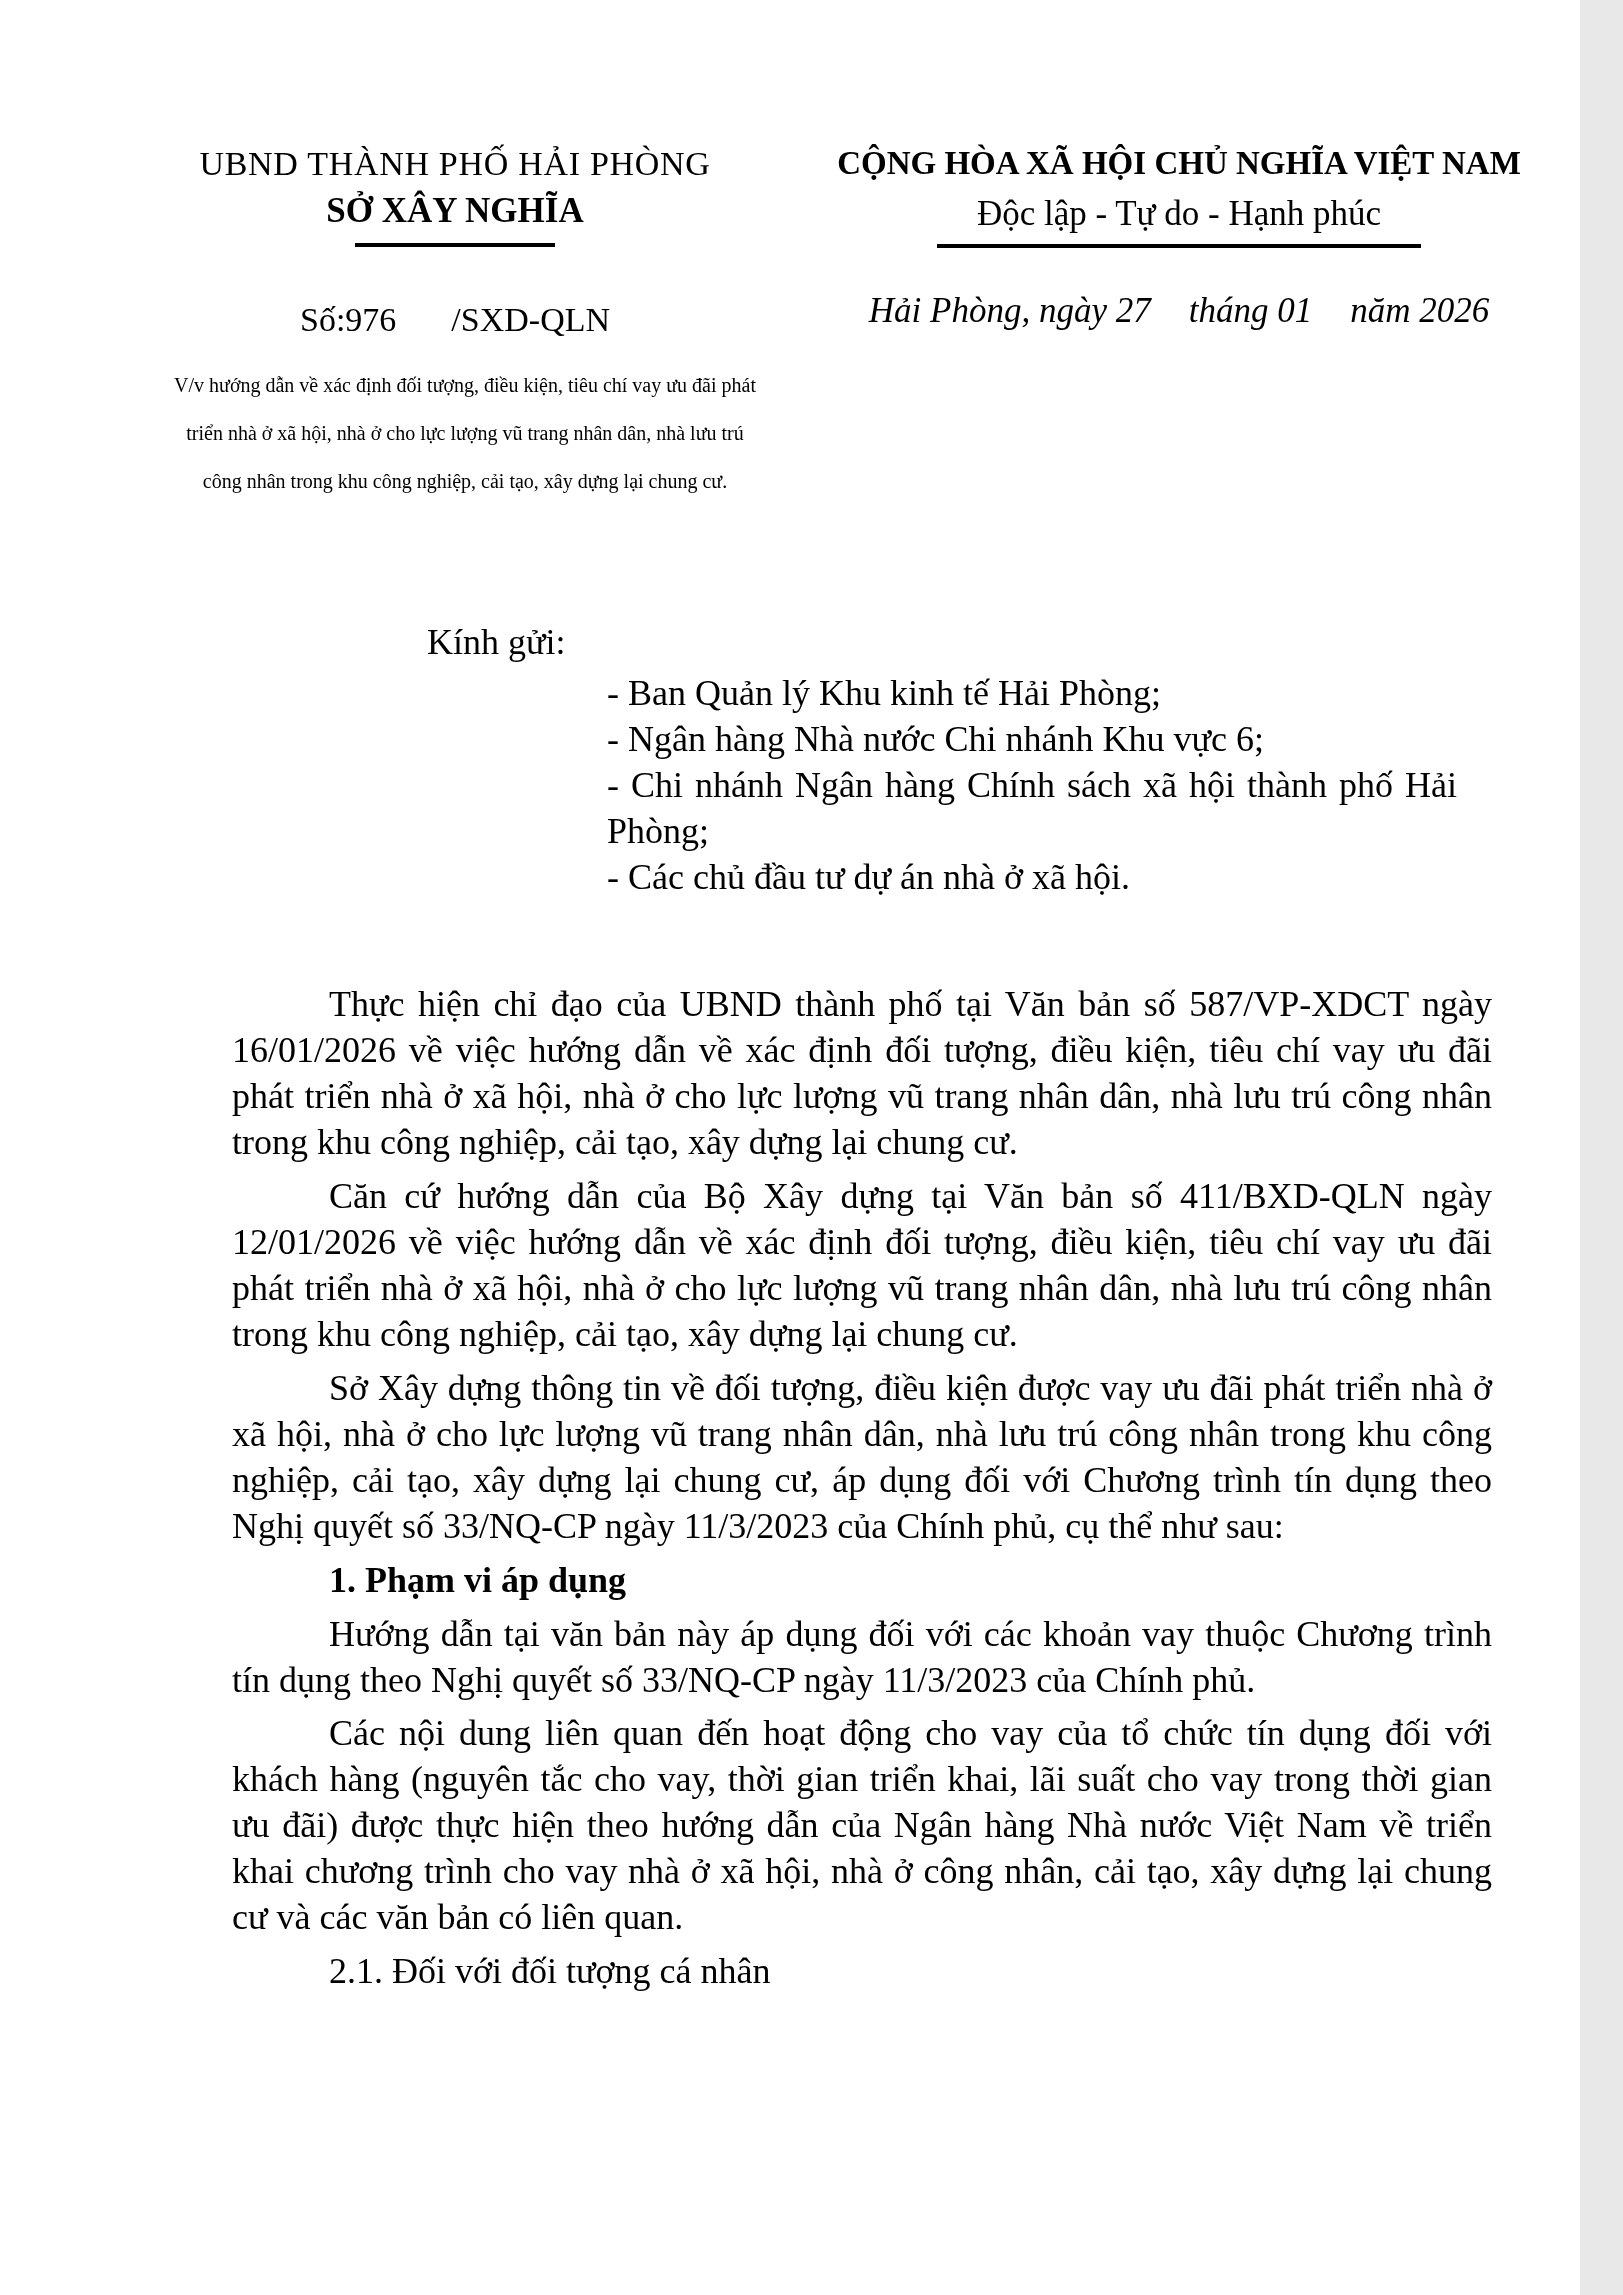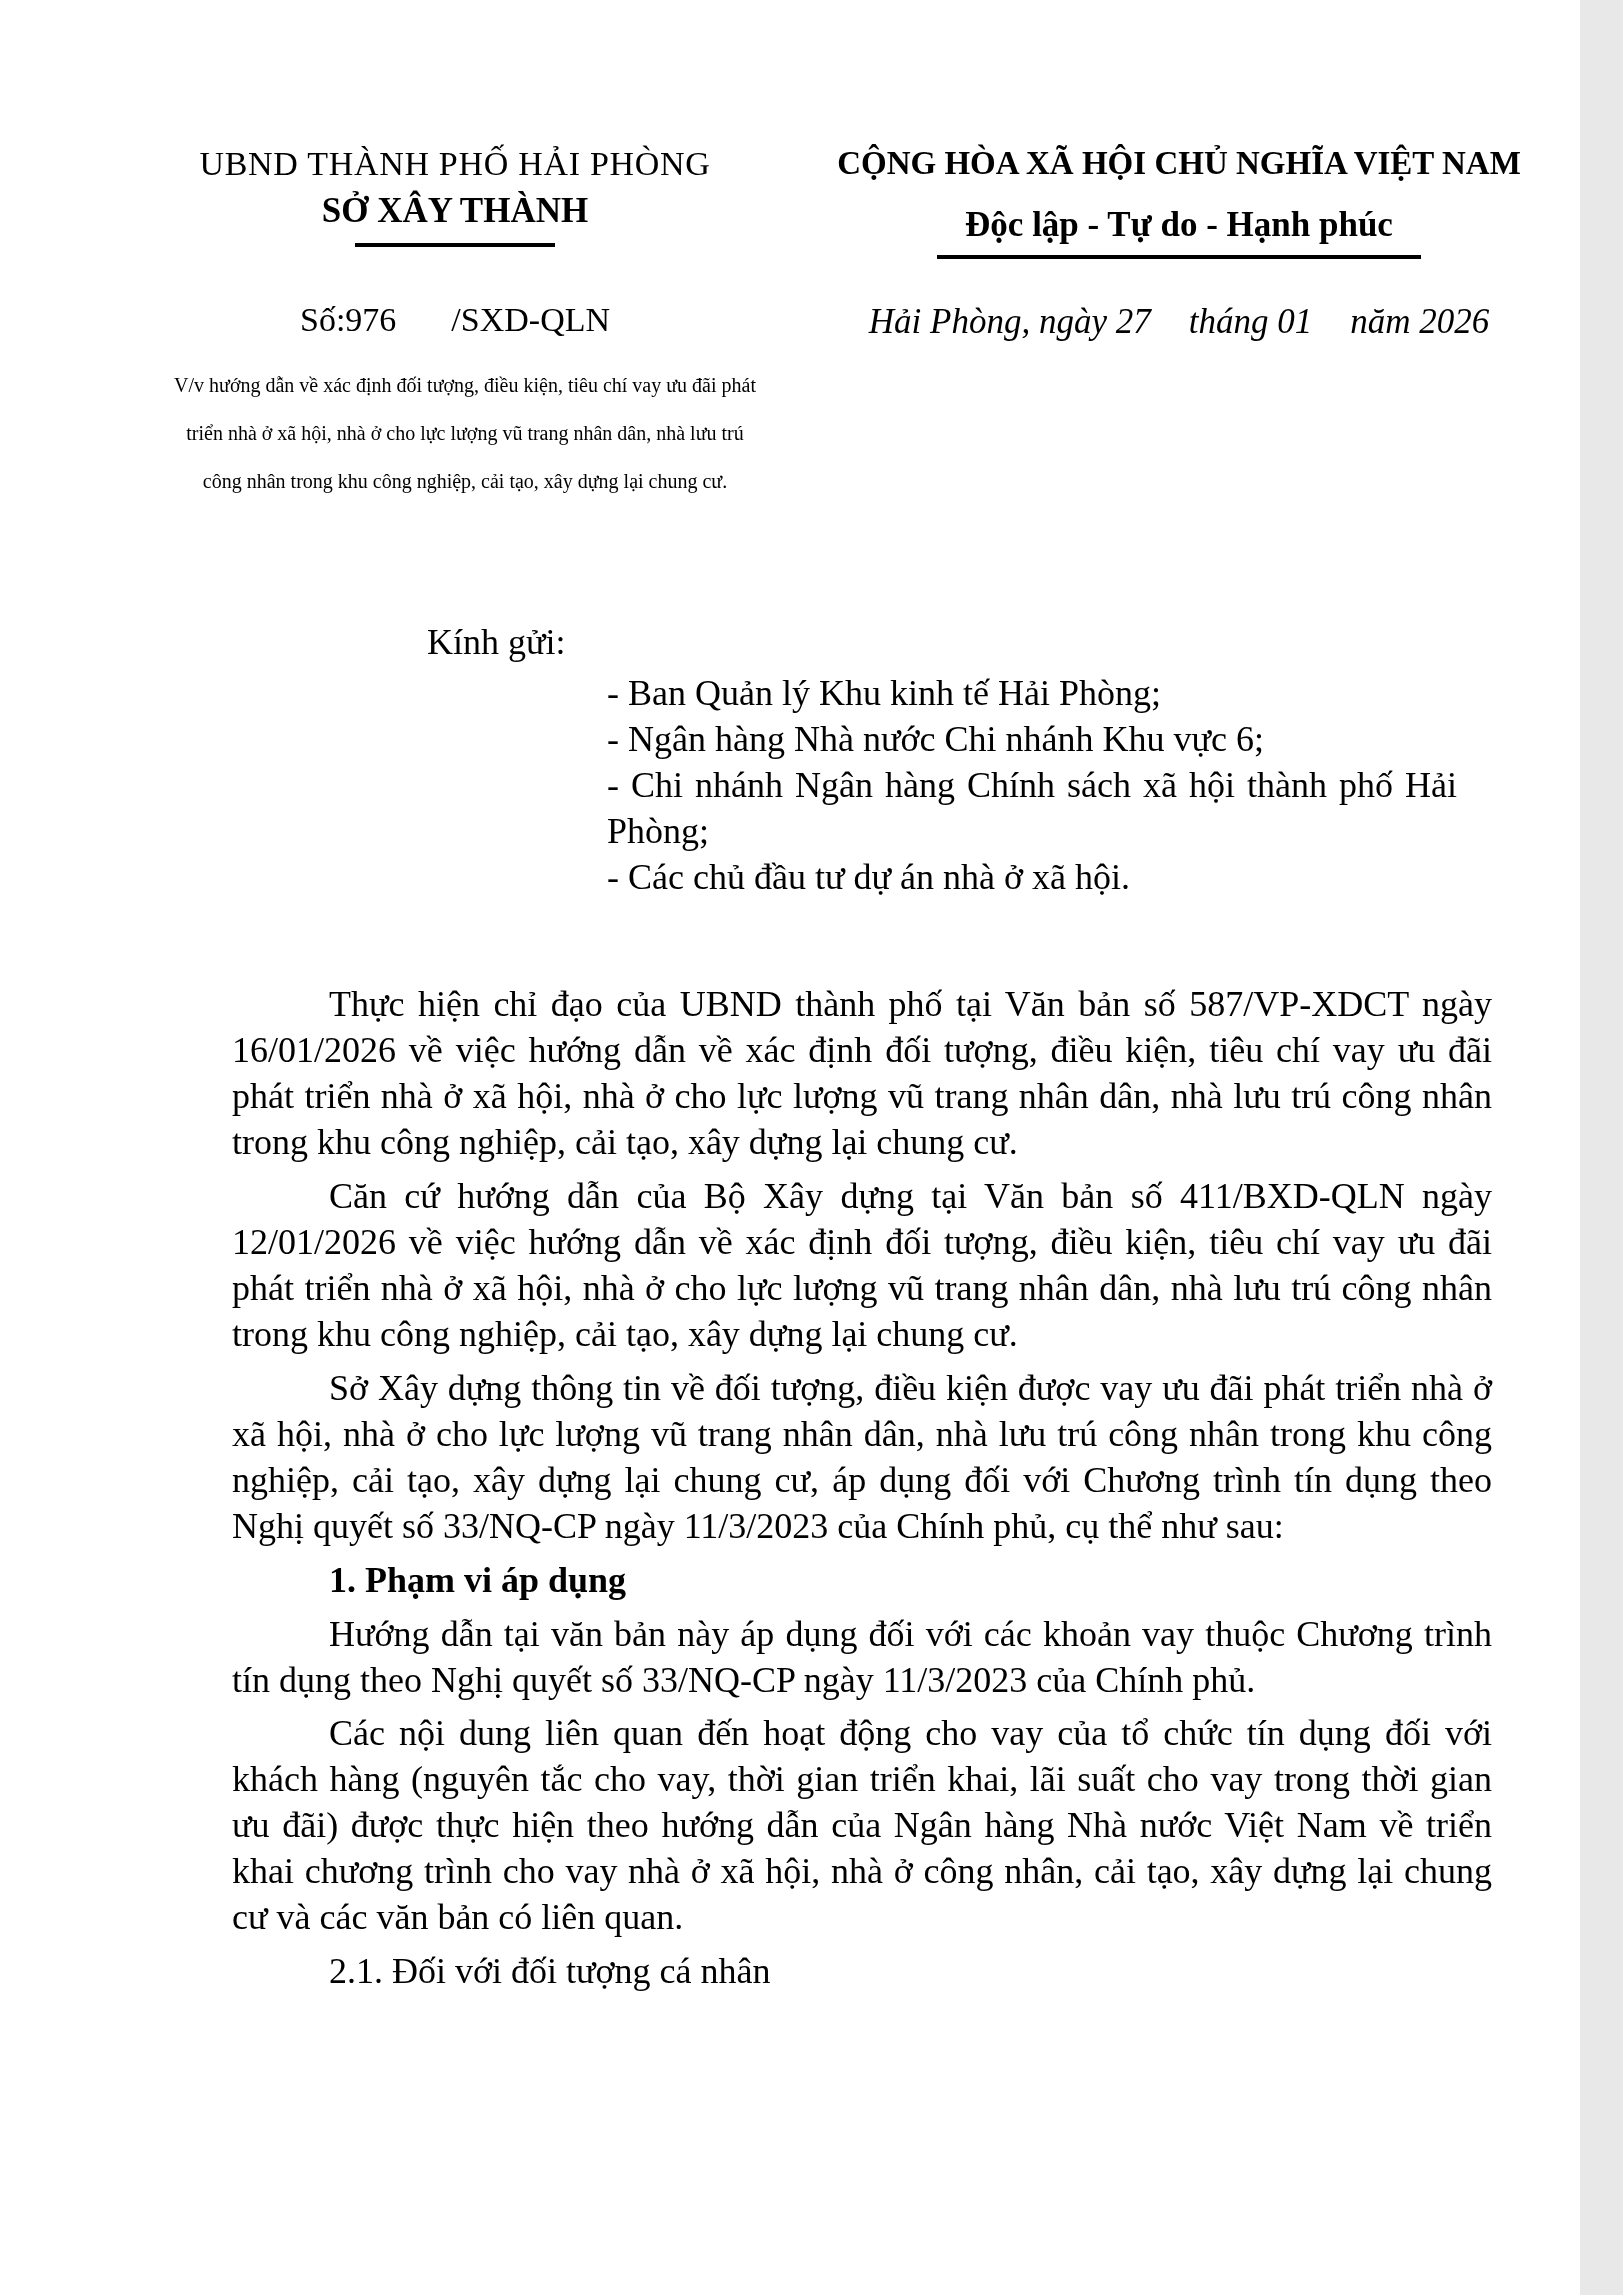--- a/index.html
+++ b/index.html
@@ -22,21 +22,21 @@
   .rule-left{width:200px;height:3.3px;margin:10.5px auto 0;}
   .doc-number{
     margin-top:52px;font-size:34px;line-height:42px;
     display:flex;justify-content:center;gap:55px;white-space:nowrap;
   }
   .hdr-right{
     position:absolute;left:806px;top:143px;width:746px;
     text-align:center;
   }
   .nat-title{font-size:33px;line-height:41px;font-weight:bold;white-space:nowrap;}
-  .motto{font-size:35px;line-height:43px;font-weight:bold;margin-top:19px;white-space:nowrap;}
+  .motto{font-size:35px;line-height:43px;font-weight:normal;margin-top:8px;white-space:nowrap;}
   .rule-right{width:484px;height:3.9px;margin:9.2px auto 0;}
   .dateline{
     margin-top:41px;font-size:35px;line-height:43px;font-style:italic;
     display:flex;justify-content:center;gap:38px;white-space:nowrap;
   }
   
   .subject{
     position:absolute;left:169px;top:361px;width:592px;
     font-size:20px;line-height:48px;text-align:center;
   }
@@ -60,21 +60,21 @@
   .heading{margin:0 0 7.9px 0;text-indent:97px;font-weight:bold;text-align:left;}
   .plain{margin:0;text-indent:97px;text-align:left;}
 </style>
 </head>
 <body>
 
 <div class="page">
 
   <div class="hdr-left">
     <div class="org-parent">UBND THÀNH PHỐ HẢI PHÒNG</div>
-    <div class="org-name">SỞ XÂY THÀNH</div>
+    <div class="org-name">SỞ XÂY NGHĨA</div>
     <div class="rule rule-left"></div>
     <div class="doc-number">
       <span>Số:976</span>
       <span>/SXD-QLN</span>
     </div>
   </div>
 
   <div class="hdr-right">
     <div class="nat-title">CỘNG HÒA XÃ HỘI CHỦ NGHĨA VIỆT NAM</div>
     <div class="motto">Độc lập - Tự do - Hạnh phúc</div>

